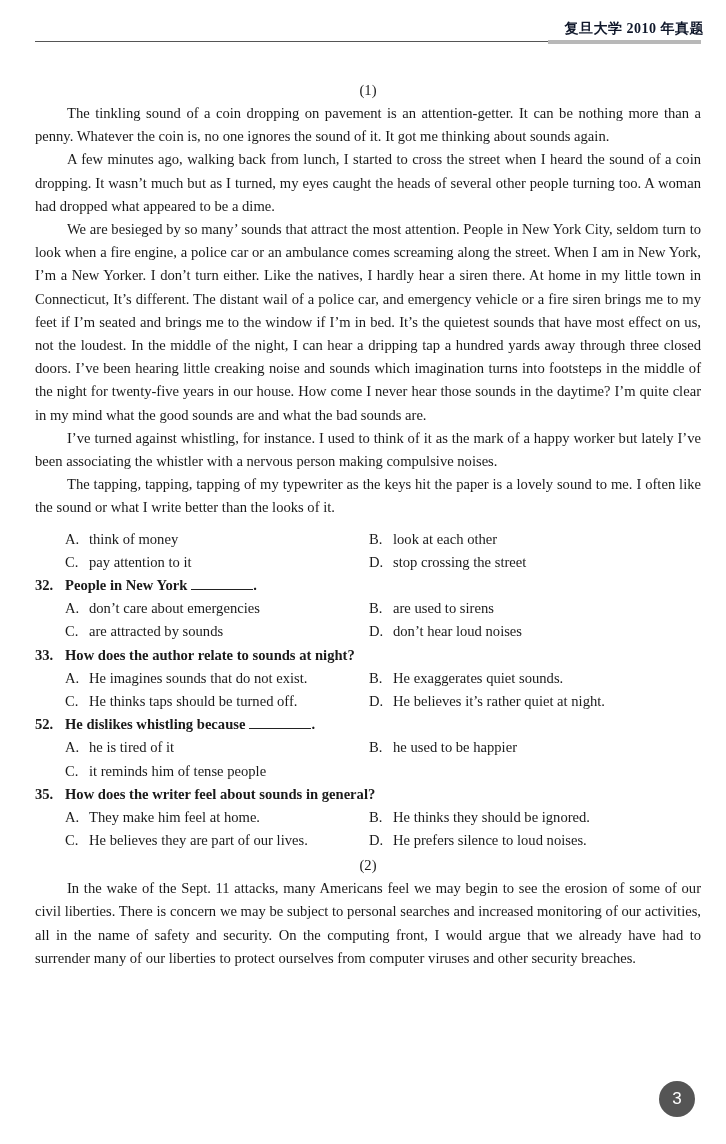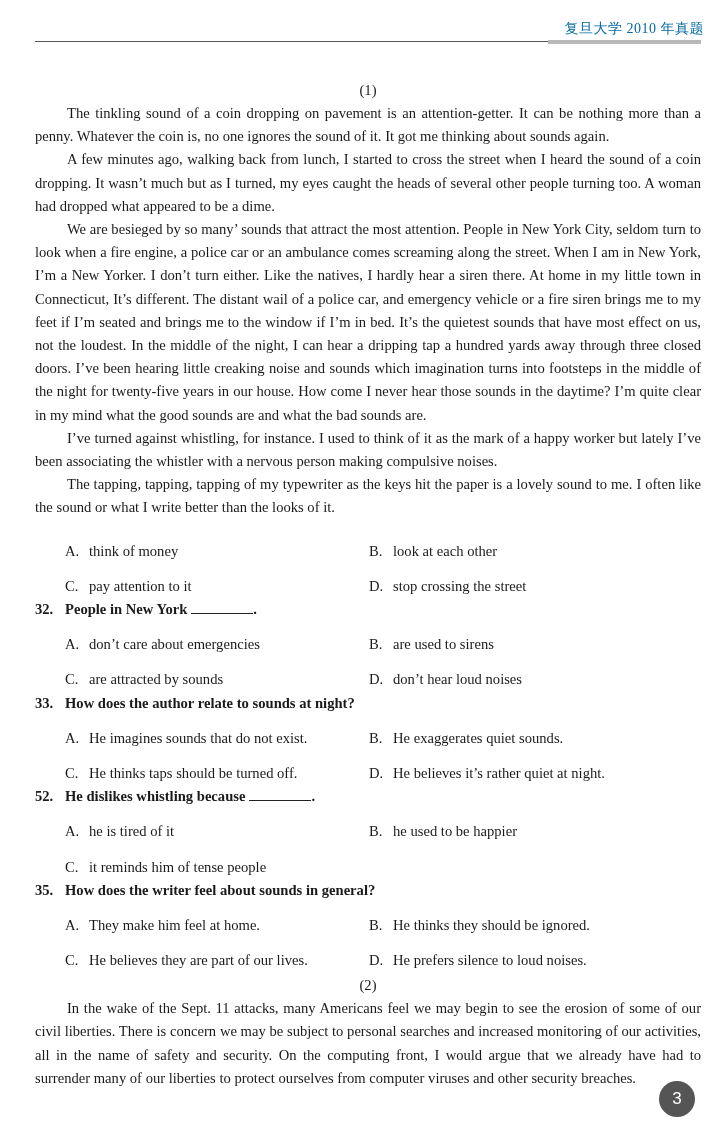--- a/index.html
+++ b/index.html
@@ -3,21 +3,21 @@
 <meta charset="utf-8">
 <style>
   html, body { margin: 0; padding: 0; background: #ffffff; }
   body {
     width: 726px; height: 1144px; position: relative; overflow: hidden;
     font-family: "Liberation Serif", "DejaVu Serif", serif;
     color: #1a1a1a;
   }
   .header-title {
     position: absolute; right: 22px; top: 20px;
-    font-size: 14px; font-weight: normal; letter-spacing: 0.5px; color: #0369a1;
+    font-size: 14px; font-weight: bold; letter-spacing: 0.5px; color: #0f172a;
   }
   .header-line {
     position: absolute; left: 35px; top: 41px; width: 666px; height: 1px;
     background: #555;
   }
   .header-bar {
     position: absolute; left: 548px; top: 40px; width: 153px; height: 4px;
     background: #b8b8b8;
   }
   .content {
@@ -31,21 +31,21 @@
   p.para { margin: 0; text-indent: 32px; text-align: justify; }
   .questions { margin-top: 8px; }
   .q { margin: 0; }
   .q-stem { font-weight: bold; margin: 0; height: 23.2px; white-space: nowrap; }
   .q-num { display: inline-block; width: 30px; }
   .blank {
     display: inline-block; width: 62px; border-bottom: 1px solid #222;
     height: 14px; vertical-align: baseline; margin-left: 4px;
   }
   .opts { display: grid; grid-template-columns: 304px 330px; padding-left: 30px; }
-  .opt { height: 23.2px; white-space: nowrap; margin-top: 12px; }
+  .opt { height: 23.2px; white-space: nowrap; }
   .opt-letter { display: inline-block; width: 24px; }
   .section2 { margin-top: 2px; }
   .page-badge {
     position: absolute; left: 659px; top: 1081px; width: 36px; height: 36px;
     border-radius: 50%; background: #555555; color: #ffffff;
     font-family: "Liberation Sans", "DejaVu Sans", sans-serif;
     font-size: 17px; line-height: 36px; text-align: center;
   }
 </style>
 </head>

